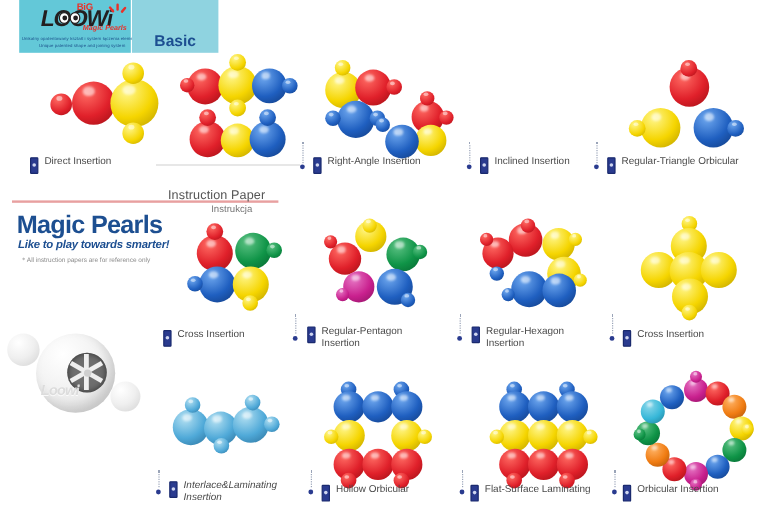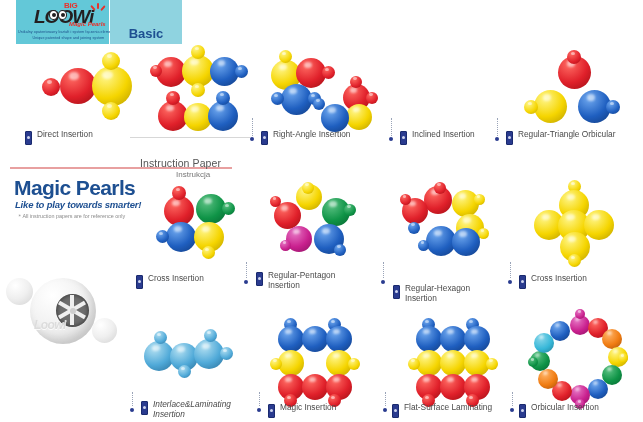--- a/index.html
+++ b/index.html
@@ -264,21 +264,21 @@
 </div>
 <div class="vsep" style="left:246px;top:262px;height:16px;"></div>
 <div class="dot" style="left:244px;top:280px;"></div>
 <div class="label" style="left:256px;top:271px;">
   <span class="chip"></span>
   <span class="txt">Regular-Pentagon
 Insertion</span>
 </div>
 <div class="vsep" style="left:383px;top:262px;height:16px;"></div>
 <div class="dot" style="left:381px;top:280px;"></div>
-<div class="label" style="left:393px;top:284px;">
+<div class="label" style="left:393px;top:271px;">
   <span class="chip"></span>
   <span class="txt">Regular-Hexagon
 Insertion</span>
 </div>
 <div class="vsep" style="left:510px;top:262px;height:16px;"></div>
 <div class="dot" style="left:508px;top:280px;"></div>
 <div class="label" style="left:519px;top:274px;">
   <span class="chip"></span>
   <span class="txt">Cross Insertion</span>
 </div>
@@ -367,21 +367,21 @@
 <div class="dot" style="left:130px;top:408px;"></div>
 <div class="label" style="left:141px;top:400px;font-style:italic;">
   <span class="chip"></span>
   <span class="txt">Interlace&amp;Laminating
 Insertion</span>
 </div>
 <div class="vsep" style="left:259px;top:392px;height:14px;"></div>
 <div class="dot" style="left:257px;top:408px;"></div>
 <div class="label" style="left:268px;top:403px;">
   <span class="chip"></span>
-  <span class="txt">Magic Insertion</span>
+  <span class="txt">Hollow Orbicular</span>
 </div>
 <div class="vsep" style="left:385px;top:392px;height:14px;"></div>
 <div class="dot" style="left:383px;top:408px;"></div>
 <div class="label" style="left:392px;top:403px;">
   <span class="chip"></span>
   <span class="txt">Flat-Surface Laminating</span>
 </div>
 <div class="vsep" style="left:512px;top:392px;height:14px;"></div>
 <div class="dot" style="left:510px;top:408px;"></div>
 <div class="label" style="left:519px;top:403px;">

